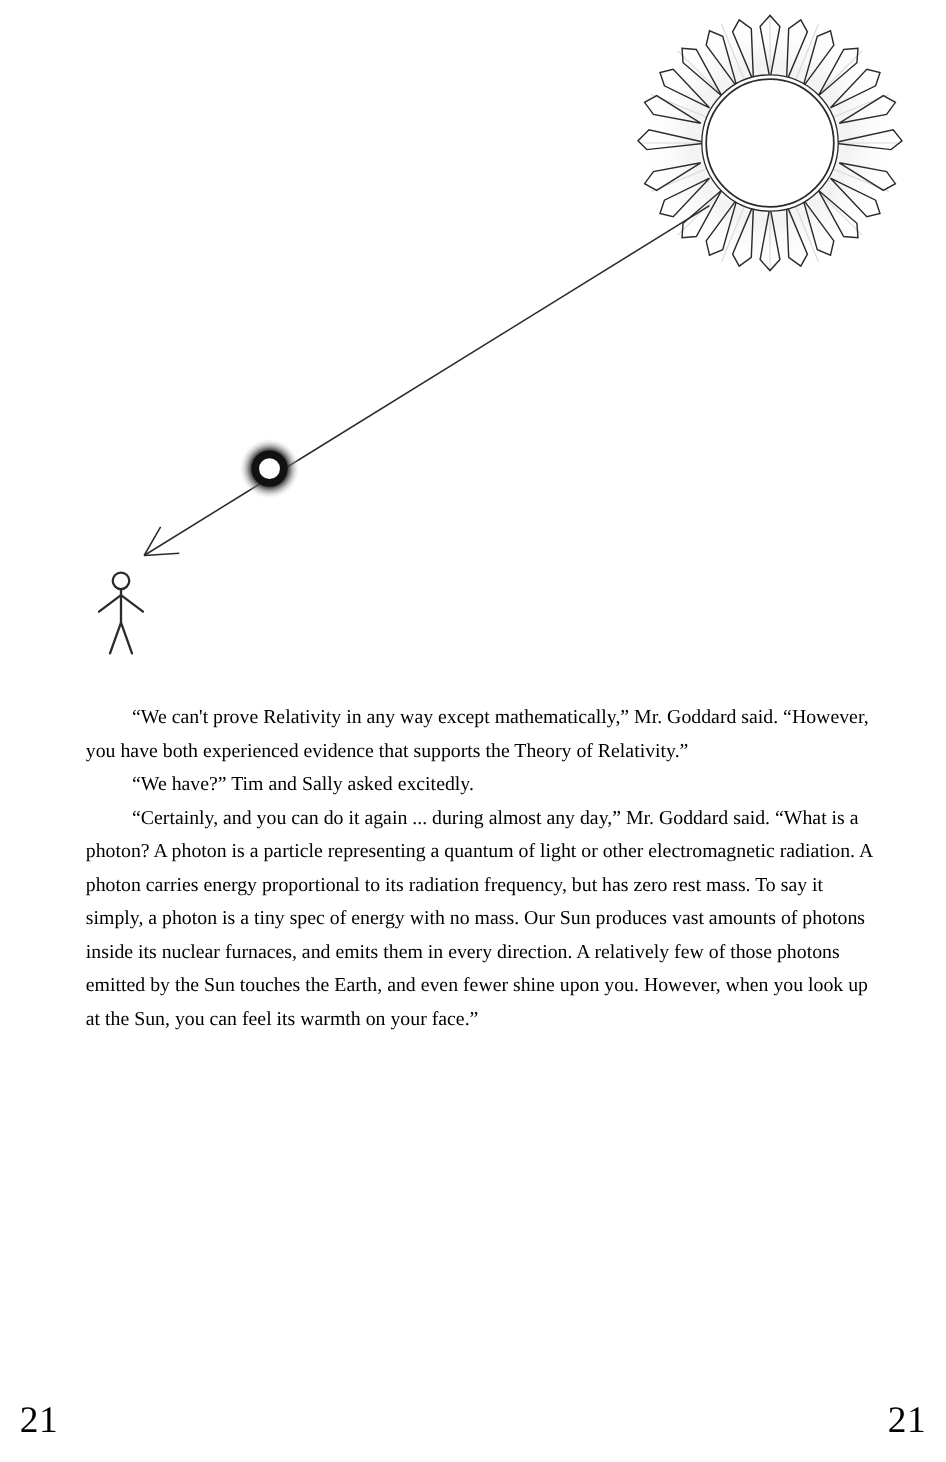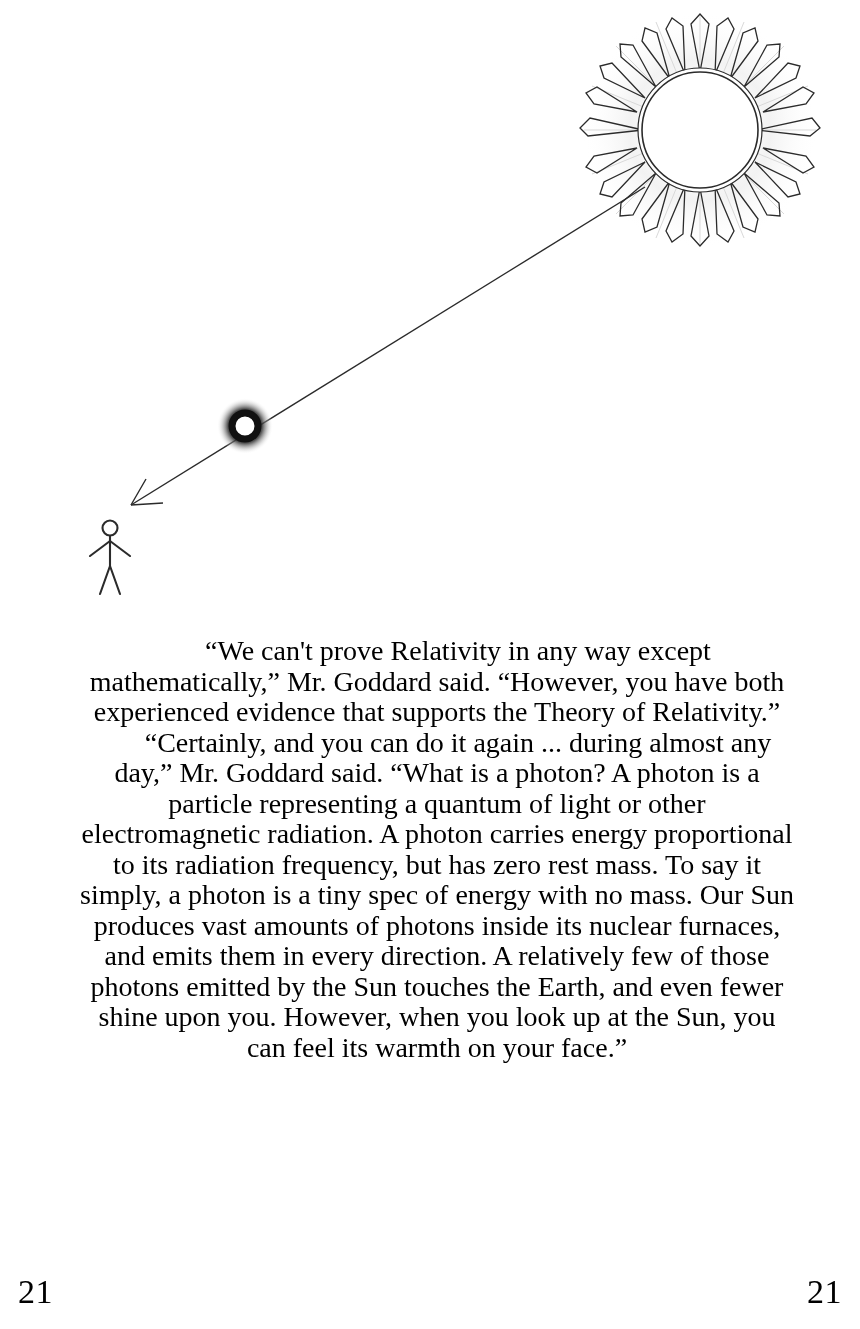--- a/index.html
+++ b/index.html
@@ -32,23 +32,23 @@
 
   
   #body-text {
     position: absolute;
     left: 78px;
     top: 636px;
     width: 718px;
   }
   .para {
     margin: 0;
-    font-size: 28px;
+    font-size: 18px;
     line-height: 30.5px;
-    text-align: center;
+    text-align: left;
     text-indent: 42px;
     hyphens: none;
   }
 
   
   .page-number {
     position: absolute;
     bottom: 20px;
     font-size: 34px;
     line-height: 34px;
@@ -151,17 +151,18 @@
       <line x1="110" y1="541" x2="90" y2="556"></line>
       <line x1="110" y1="541" x2="130" y2="556"></line>
       <line x1="110" y1="566" x2="100" y2="594"></line>
       <line x1="110" y1="566" x2="120" y2="594"></line>
     </g>
   </svg>
 </div>
 
 <div id="body-text">
   <p class="para">“We can't prove Relativity in any way except mathematically,” Mr. Goddard said. “However, you have both experienced evidence that supports the Theory of Relativity.”</p>
+  <p class="para">“We have?” Tim and Sally asked excitedly.</p>
   <p class="para">“Certainly, and you can do it again ... during almost any day,” Mr. Goddard said. “What is a photon? A photon is a particle representing a quantum of light or other electromagnetic radiation. A photon carries energy proportional to its radiation frequency, but has zero rest mass. To say it simply, a photon is a tiny spec of energy with no mass. Our Sun produces vast amounts of photons inside its nuclear furnaces, and emits them in every direction. A relatively few of those photons emitted by the Sun touches the Earth, and even fewer shine upon you. However, when you look up at the Sun, you can feel its warmth on your face.”</p>
 </div>
 
 <div class="page-number" id="page-number-left">21</div>
 <div class="page-number" id="page-number-right">21</div>
 
 </body></html>

